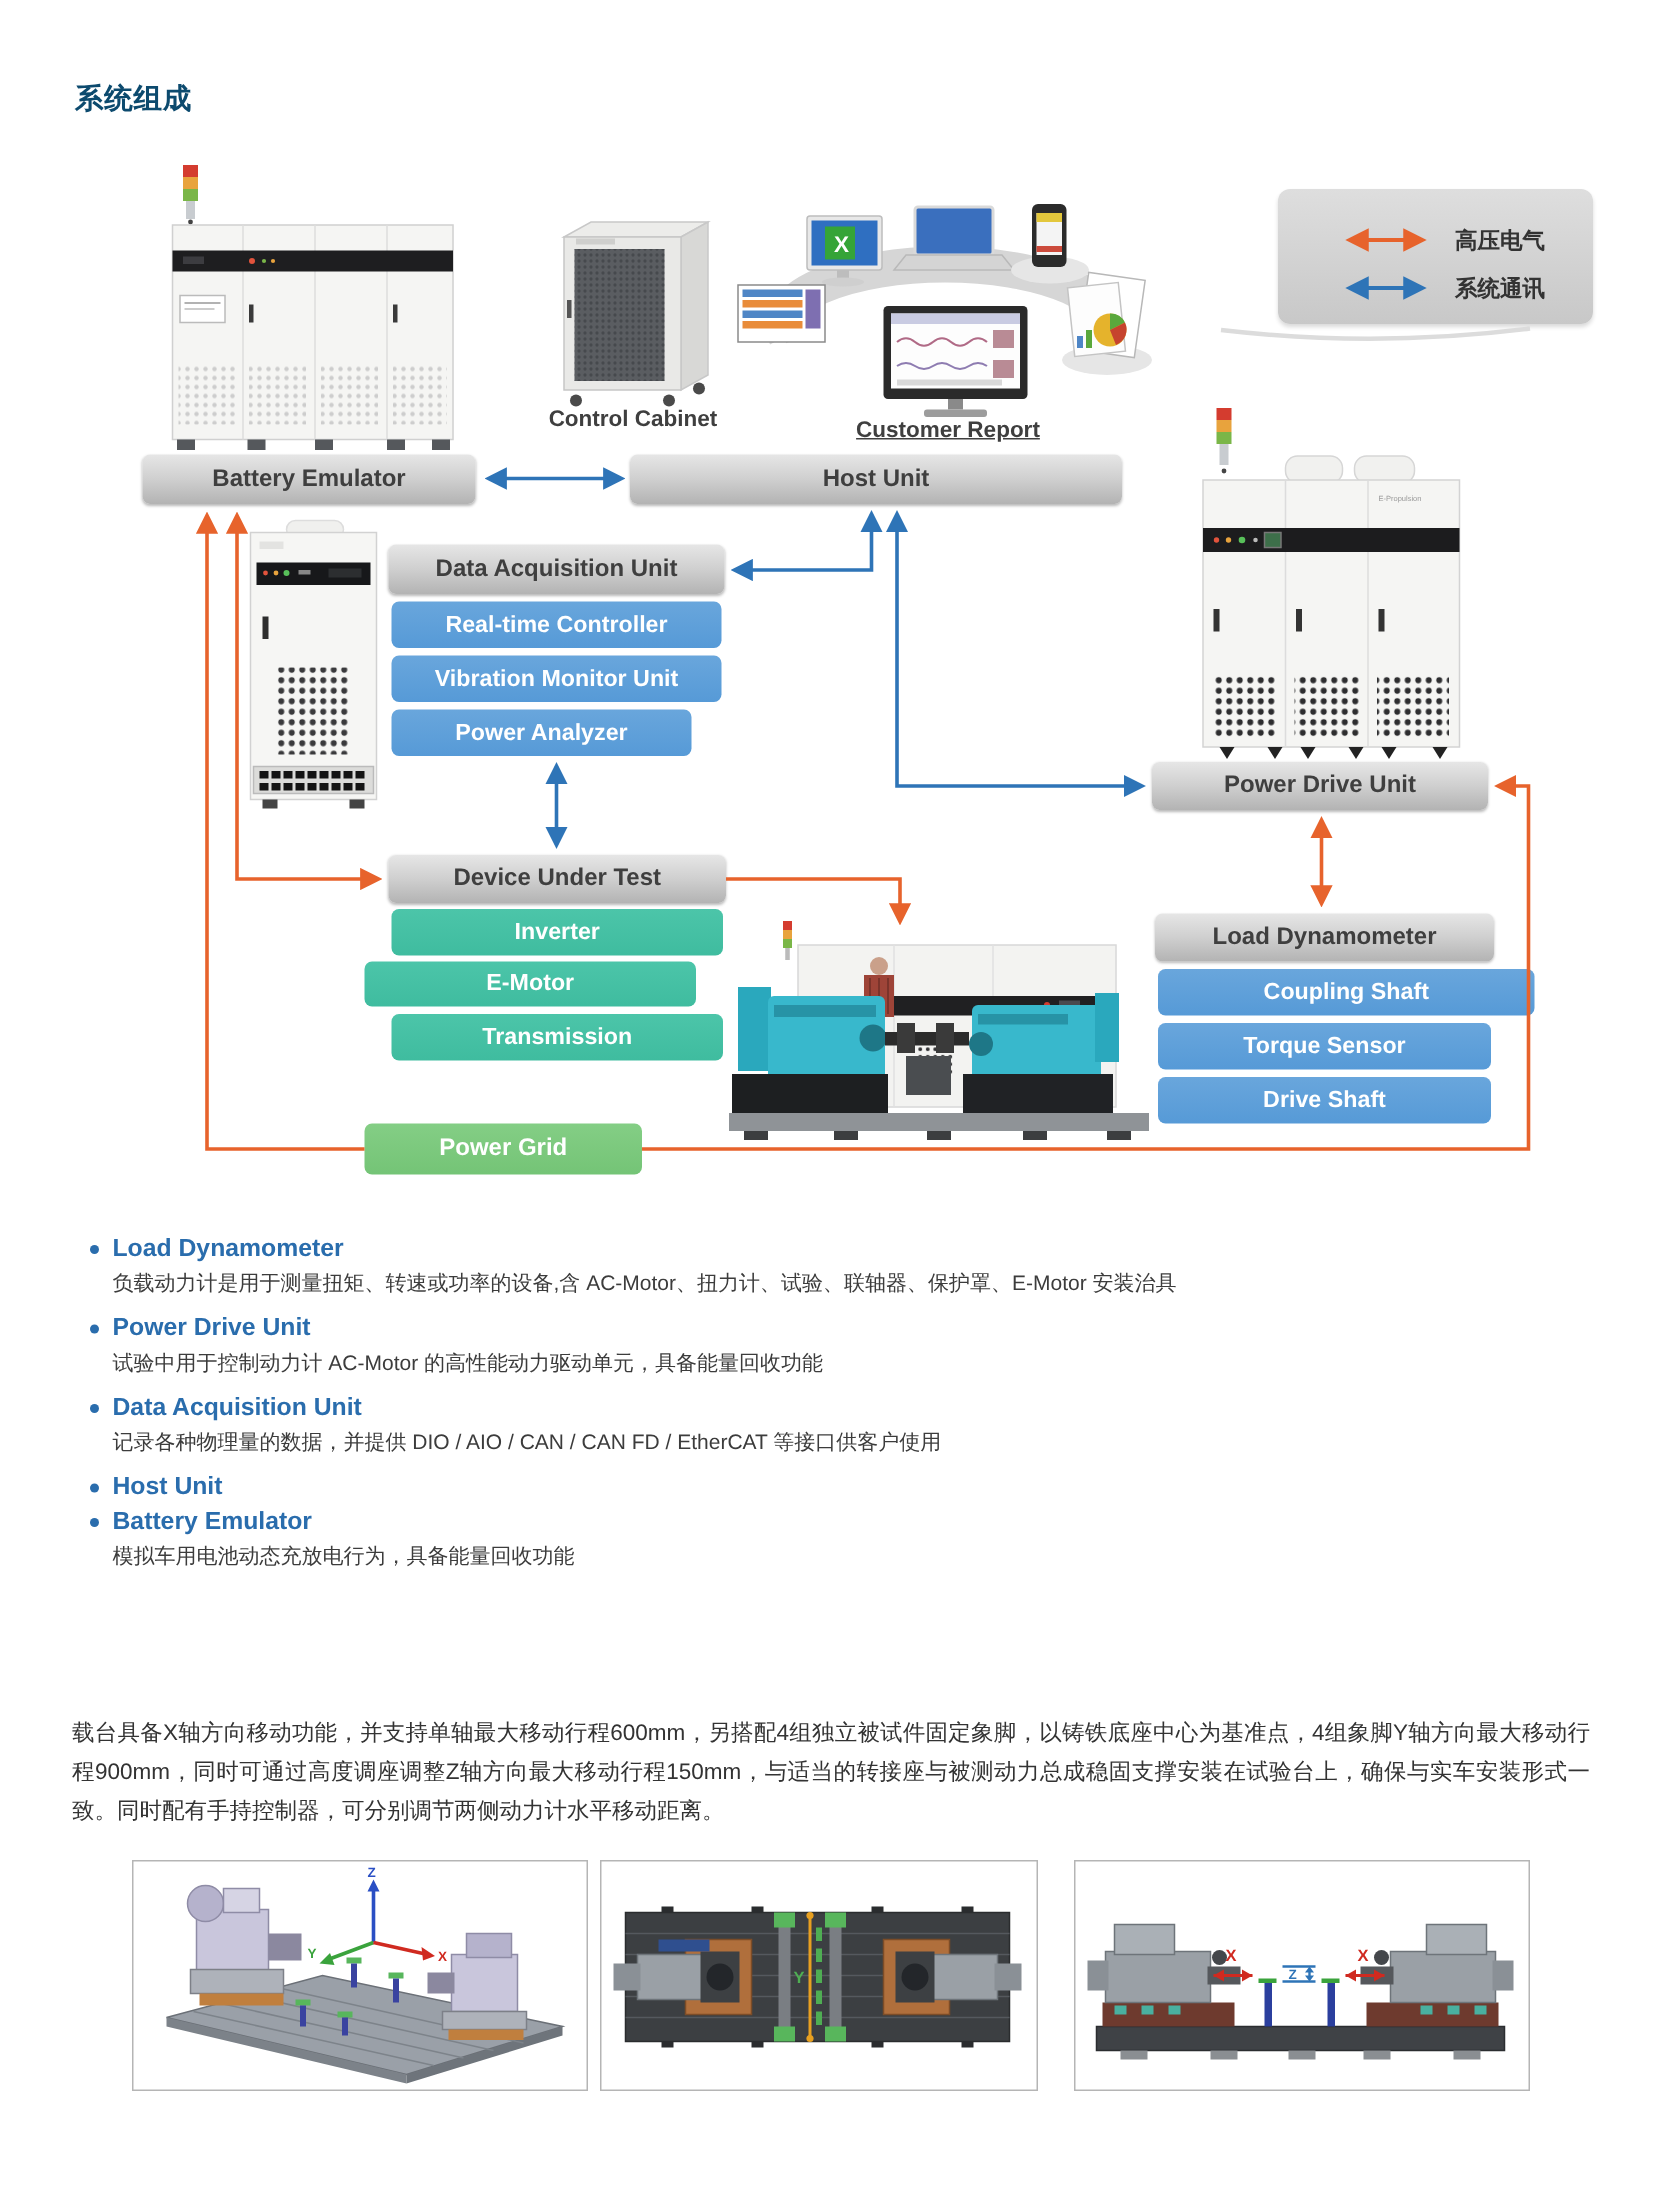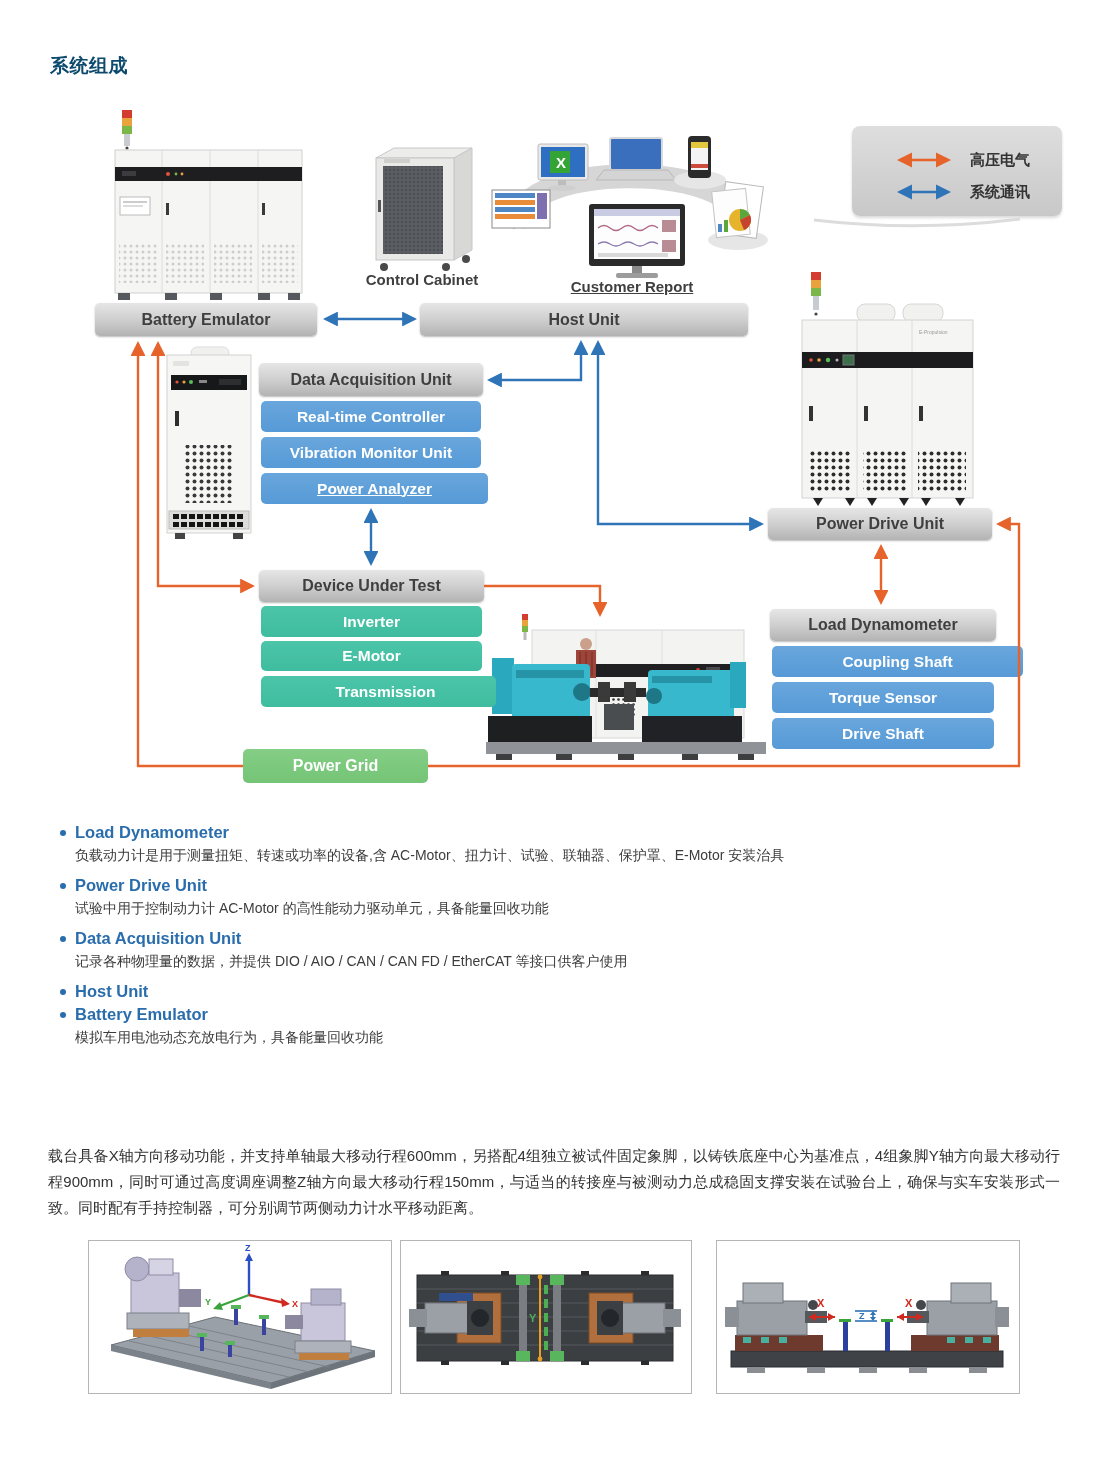--- a/index.html
+++ b/index.html
@@ -328,25 +328,25 @@
     <rect x="132" y="142" width="16" height="6" fill="#3c3e40"></rect>
       <rect x="196" y="142" width="16" height="6" fill="#3c3e40"></rect>
     <rect x="252" y="142" width="16" height="6" fill="#3c3e40"></rect>
   </svg>
 
   <div class="flowbox gray" style="left:95px;top:303px;width:222px;height:33px;">Battery Emulator</div>
   <div class="flowbox gray" style="left:420px;top:303px;width:328px;height:33px;">Host Unit</div>
   <div class="flowbox gray" style="left:259px;top:363px;width:224px;height:33px;">Data Acquisition Unit</div>
   <div class="flowbox blue" style="left:261px;top:401px;width:220px;height:31px;">Real-time Controller</div>
   <div class="flowbox blue" style="left:261px;top:437px;width:220px;height:31px;">Vibration Monitor Unit</div>
-  <div class="flowbox blue" style="left:261px;top:473px;width:227px;height:31px;text-decoration:underline;">Power Analyzer</div>
+  <div class="flowbox blue" style="left:261px;top:473px;width:200px;height:31px;">Power Analyzer</div>
   <div class="flowbox gray" style="left:259px;top:570px;width:225px;height:32px;">Device Under Test</div>
   <div class="flowbox teal" style="left:261px;top:606px;width:221px;height:31px;">Inverter</div>
-  <div class="flowbox teal" style="left:261px;top:641px;width:221px;height:30px;">E-Motor</div>
-  <div class="flowbox teal" style="left:261px;top:676px;width:221px;height:31px;padding-left:14px;">Transmission</div>
+  <div class="flowbox teal" style="left:243px;top:641px;width:221px;height:30px;">E-Motor</div>
+  <div class="flowbox teal" style="left:261px;top:676px;width:221px;height:31px;">Transmission</div>
   <div class="flowbox green" style="left:243px;top:749px;width:185px;height:34px;">Power Grid</div>
   <div class="flowbox gray" style="left:768px;top:508px;width:224px;height:32px;">Power Drive Unit</div>
   <div class="flowbox gray" style="left:770px;top:609px;width:226px;height:32px;">Load Dynamometer</div>
   <div class="flowbox blue" style="left:772px;top:646px;width:251px;height:31px;">Coupling Shaft</div>
   <div class="flowbox blue" style="left:772px;top:682px;width:222px;height:31px;">Torque Sensor</div>
   <div class="flowbox blue" style="left:772px;top:718px;width:222px;height:31px;">Drive Shaft</div>
 
   <svg class="abs" style="left:0;top:0;pointer-events:none;" width="1102" height="800" viewBox="0 0 1102 800">
     <defs>
       <marker id="mo" viewBox="0 0 10 10" refX="8" refY="5" markerWidth="6.2" markerHeight="6.2" orient="auto-start-reverse">

